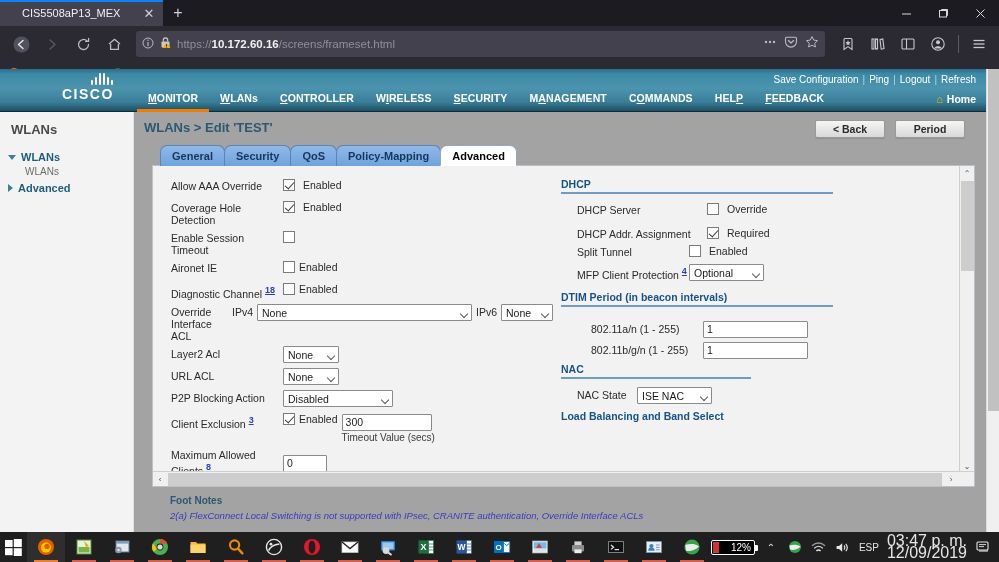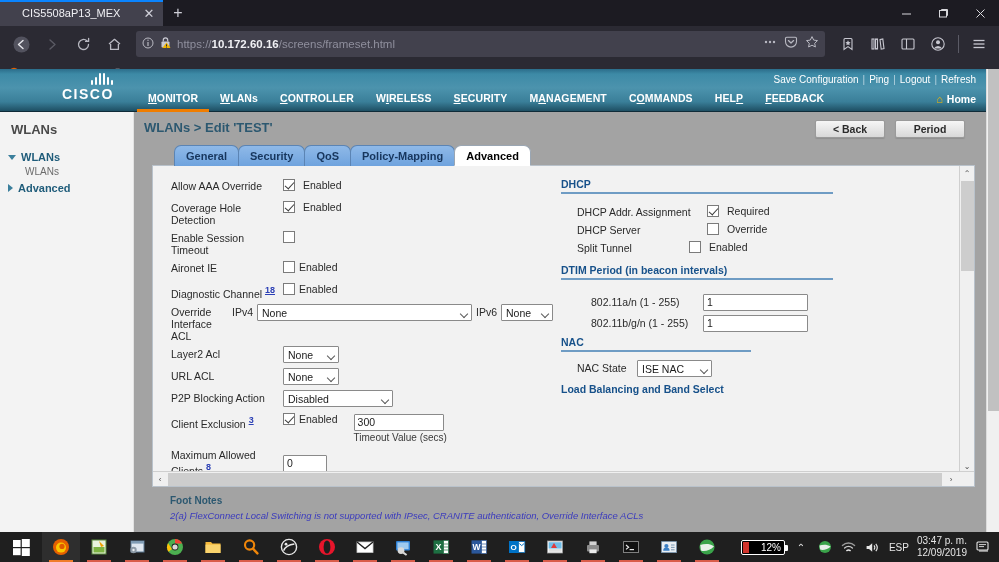--- a/index.html
+++ b/index.html
@@ -189,21 +189,21 @@
   .wbtn {
     font-size: 10.5px; font-weight: bold; color: #2b2b2b;
     background: linear-gradient(to bottom, #f6f6f6, #d8d8d8);
     border: 1px solid #9a9a9a; border-radius: 2px;
     padding: 2px 0; width: 70px; text-align: center;
     box-shadow: 0 1px 1px rgba(0,0,0,.12);
   }
 
   
   .tabstrip {
-    display: flex; align-items: flex-start; margin-left: 30px;
+    display: flex; align-items: flex-start; margin-left: 16px;
     position: relative; z-index: 2; height: 21px;
   }
   .tab {
     background: linear-gradient(to bottom, #8fb9e8, #6fa3de);
     border: 1px solid #5b84b4; border-bottom: none;
     border-radius: 7px 7px 0 0; font-size: 11px; font-weight: bold;
     color: #17365d; padding: 3px 11px 3px 11px; margin-right: -1px;
     height: 21px; line-height: 14px;
   }
   .tab.active {
@@ -361,21 +361,21 @@
   .batt::after {
     content: ""; position: absolute; right: -4px; top: 4px;
     width: 3px; height: 6px; background: #ffffff; border-radius: 0 1px 1px 0;
   }
   .batt .fill {
     position: absolute; left: 1px; top: 1px; bottom: 1px; width: 6px;
     background: #d0342c;
   }
   .batt .pct { font-size: 10px; color: #ffffff; z-index: 2;
     padding-left: 9px; }
-  .clock { text-align: center; line-height: 12px; font-size: 10px; }
+  .clock { text-align: center; line-height: 12px; font-size: 16px; }
   .tray-ic { width: 16px; height: 16px; display: flex;
     align-items: center; justify-content: center; color: #e6e6e6; }
 </style>
 </head>
 <body>
 
 <div class="ff-titlebar">
   <div class="ff-tab">
     <div class="ff-tab-accent"></div>
     <span class="ff-tab-title">CIS5508aP13_MEX</span>
@@ -673,21 +673,21 @@
             </div>
 
             <div class="frow">
               <div class="flabel">
                 <span>Client Exclusion</span>
                 <span class="sup">3</span>
               </div>
               <div class="fctl" style="align-items:flex-start">
                 <span class="cbx on"></span>
                 <span class="cbx-lbl">Enabled</span>
-                <span style="display:inline-block;margin-left:12px">
+                <span style="display:inline-block;margin-left:0">
                   <span class="txt w90">300</span>
                   <div class="subnote">Timeout Value (secs)</div>
                 </span>
               </div>
             </div>
 
             <div class="frow" style="margin-top:3px">
               <div class="flabel">
                 <span>Maximum Allowed Clients</span>
                 <span class="sup">8</span>
@@ -706,43 +706,52 @@
                 <span class="cbx"></span>
                 <span class="cbx-lbl">Enabled</span>
               </div>
             </div>
 
           </div>
 
           <div class="col-right">
 
             <div class="sechead">DHCP</div>
+            <div class="rrow">
+              <div class="rlabel">DHCP Server</div>
+              <div class="fctl">
+                <span class="cbx"></span>
+                <span class="cbx-lbl gap">Override</span>
+              </div>
+            </div>
             <div class="rrow" style="margin-top:10px">
               <div class="rlabel">DHCP Addr. Assignment</div>
               <div class="fctl">
                 <span class="cbx on"></span>
                 <span class="cbx-lbl gap">Required</span>
               </div>
             </div>
-            <div class="rrow">
-              <div class="rlabel">DHCP Server</div>
-              <div class="fctl">
-                <span class="cbx"></span>
-                <span class="cbx-lbl gap">Override</span>
-              </div>
-            </div>
 
             <div class="rrow">
               <div class="rlabel w112">Split Tunnel</div>
               <div class="fctl">
                 <span class="cbx"></span>
                 <span class="cbx-lbl gap">Enabled</span>
               </div>
             </div>
 
+            <div class="rrow" style="margin-top:6px">
+              <div class="rlabel w112">
+                <span>MFP Client Protection</span>
+                <span class="sup">4</span>
+              </div>
+              <div class="fctl">
+                <span class="sel w75">Optional</span>
+              </div>
+            </div>
 
             <div class="sechead" style="margin-top:10px">DTIM Period (in beacon intervals)</div>
             <div class="rrow" style="margin-top:14px;padding-left:30px">
               <div class="rlabel w112">802.11a/n (1 - 255)</div>
               <div class="fctl">
                 <span class="txt w105">1</span>
               </div>
             </div>
             <div class="rrow" style="padding-left:30px">
               <div class="rlabel w112">802.11b/g/n (1 - 255)</div>

